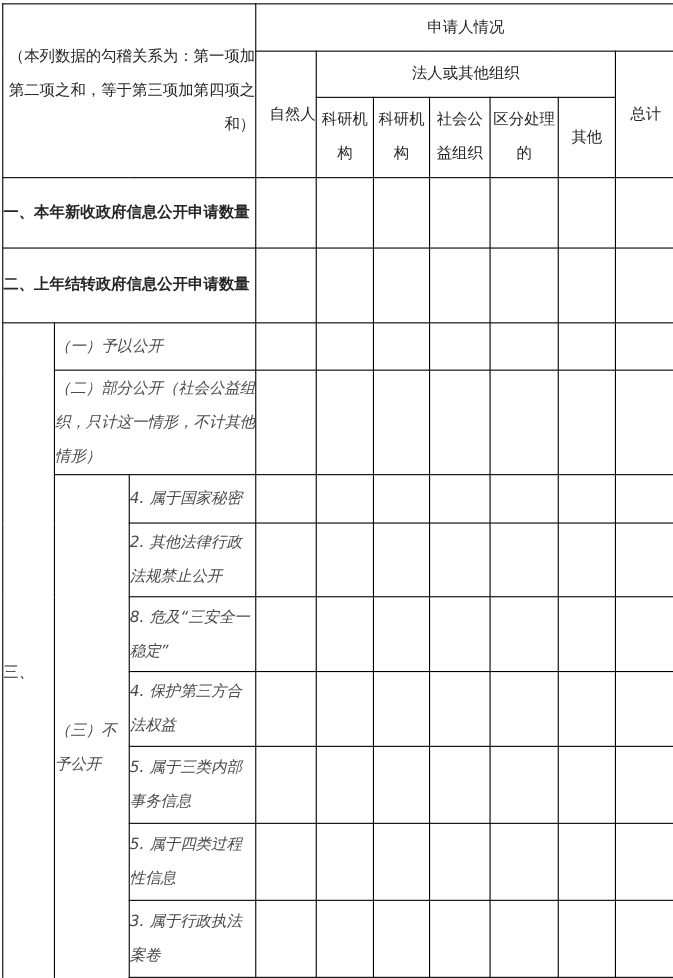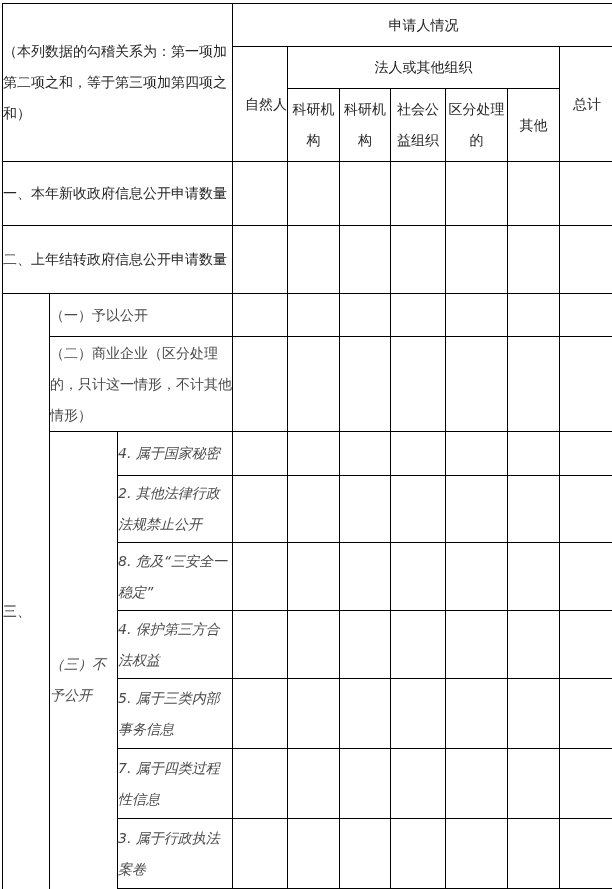--- a/index.html
+++ b/index.html
@@ -14,31 +14,31 @@
   }
   table.grid td {
     border:1px solid #000000;
     padding:0; vertical-align:middle;
     font-size:14px; line-height:31px;
     overflow:hidden; word-break:break-all;
     background:#ffffff;
   }
   
   td.hdr { text-align:center; }
-  td.note { text-align:left; padding:0 8px; }
+  td.note { text-align:right; padding:0 8px; }
   td.natural { padding:0 9px; text-align:right; }
   
-  td.lbl { text-align:left; padding:0 6px; }
+  td.lbl { text-align:left; padding:0 6px;font-weight:bold; }
   td.sec-num {
     vertical-align:bottom; text-align:left;
     padding:0 2px 36px 5px;
   }
   
   td.itm {
-    font-size:13.5px; color:#4a4a4a;
+    font-style:italic; font-size:13.5px; color:#4a4a4a;
     text-align:left; padding:0 4px 0 8px; line-height:31px;
   }
   td.itm-sub { font-style:italic; font-size:13.5px; color:#4a4a4a;
     text-align:left; padding:0 6px; }
   td.denied {
     font-style:italic; font-size:13.5px; color:#4a4a4a;
     text-align:left; vertical-align:middle; padding:0 7px 22px 7px;
   }
   td.dc { background:#ffffff; }
 </style>
@@ -108,21 +108,21 @@
       <td class="dc"></td>
       <td class="dc"></td>
       <td class="dc"></td>
       <td class="dc"></td>
       <td class="dc"></td>
       <td class="dc"></td>
       <td class="dc"></td>
     </tr>
 
     <tr style="height:95px">
-      <td class="itm" colspan="2">（二）商业企业（区分处理的，只计这一情形，不计其他情形）</td>
+      <td class="itm" colspan="2">（二）部分公开（社会公益组织，只计这一情形，不计其他情形）</td>
       <td class="dc"></td>
       <td class="dc"></td>
       <td class="dc"></td>
       <td class="dc"></td>
       <td class="dc"></td>
       <td class="dc"></td>
       <td class="dc"></td>
     </tr>
 
     <tr style="height:44px">
@@ -170,21 +170,21 @@
       <td class="itm-sub">5. 属于三类内部事务信息</td>
       <td class="dc"></td>
       <td class="dc"></td>
       <td class="dc"></td>
       <td class="dc"></td>
       <td class="dc"></td>
       <td class="dc"></td>
       <td class="dc"></td>
     </tr>
     <tr style="height:70px">
-      <td class="itm-sub">7. 属于四类过程性信息</td>
+      <td class="itm-sub">5. 属于四类过程性信息</td>
       <td class="dc"></td>
       <td class="dc"></td>
       <td class="dc"></td>
       <td class="dc"></td>
       <td class="dc"></td>
       <td class="dc"></td>
       <td class="dc"></td>
     </tr>
     <tr style="height:70px">
       <td class="itm-sub">3. 属于行政执法案卷</td>

